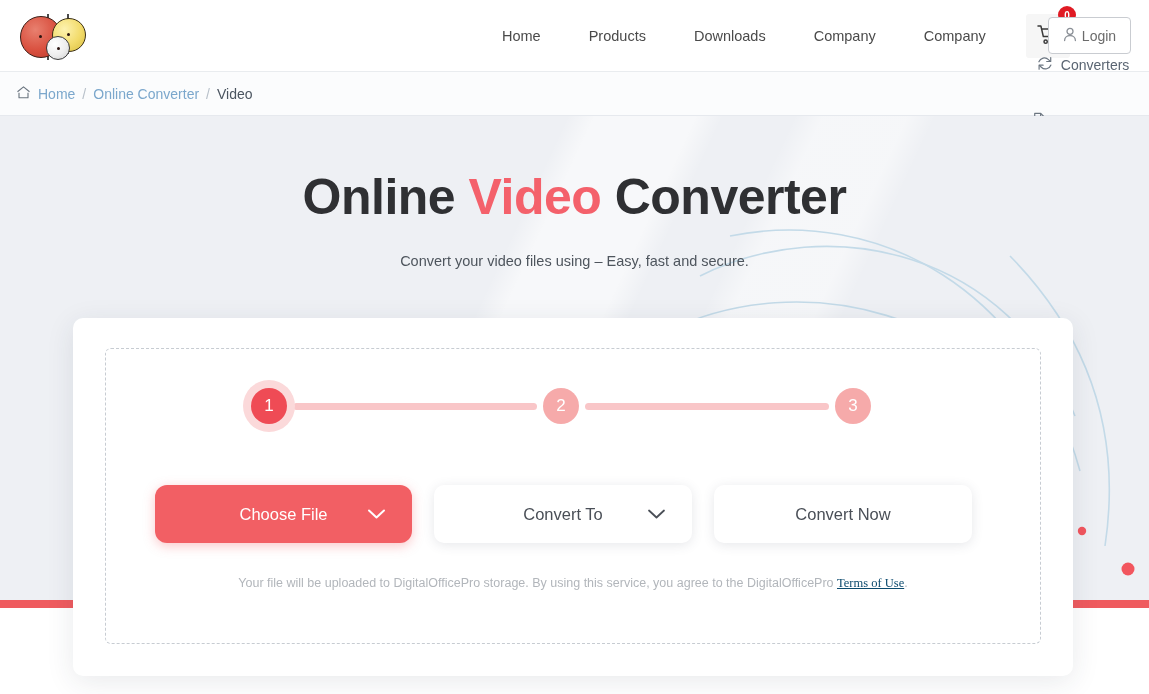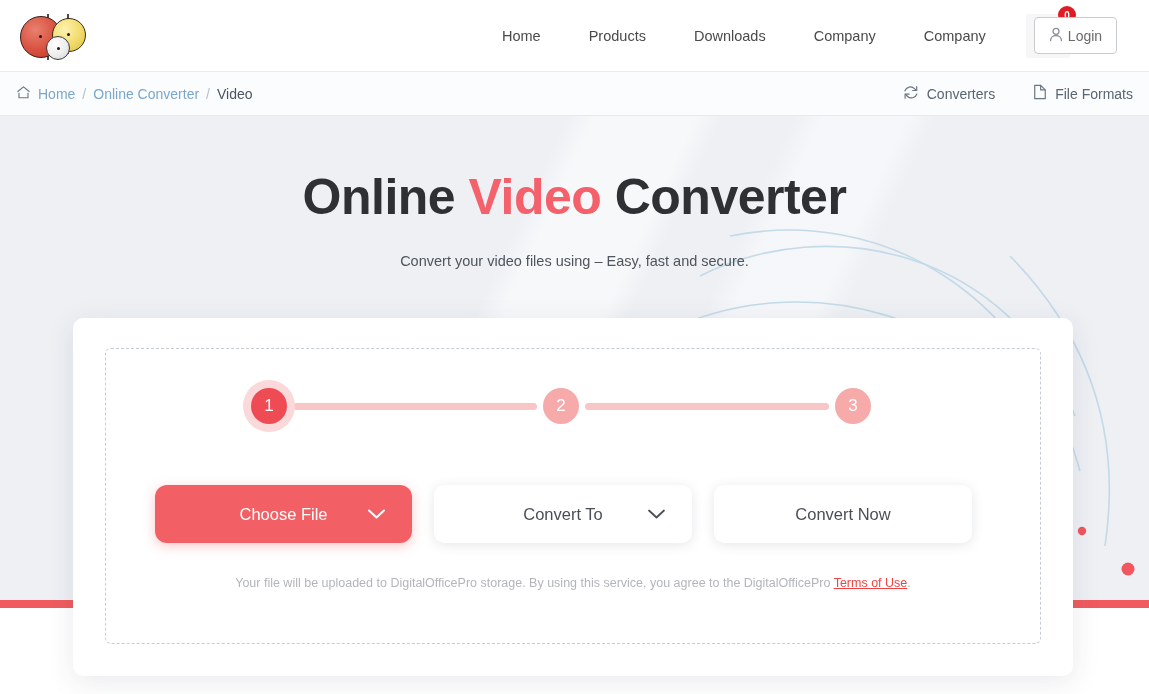--- a/index.html
+++ b/index.html
@@ -75,21 +75,21 @@
     cursor: pointer;
   }
   .cart-badge {
     position: absolute; top: -8px; right: -6px;
     width: 18px; height: 18px; border-radius: 50%;
     background: #e01b24; color: #fff;
     font-size: 10px; font-weight: 700;
     display: flex; align-items: center; justify-content: center;
   }
   .login-btn {
-    position: absolute; right: 32px; top: 17px;
+    position: absolute; right: 18px; top: 17px;
     width: 83px; height: 37px;
     border: 1px solid #c9ccd1; border-radius: 4px;
     background: #fff; color: #6b6b6b; font-size: 14px;
     display: flex; align-items: center; justify-content: center; gap: 5px;
     cursor: pointer;
   }
 
   
   .crumbbar {
     position: absolute; top: 72px; left: 0;
@@ -102,21 +102,21 @@
     position: absolute; left: 16px;
     display: flex; align-items: center; gap: 7px;
     font-size: 14px; color: #5a6572;
   }
   .crumb-link { color: #7ba7cc; text-decoration: none; cursor: pointer; }
   .crumb-sep { color: #b8c0ca; }
   .crumb-current { color: #4b5560; }
   .crumb-actions {
     position: absolute; right: 16px;
     display: flex; align-items: center; gap: 38px;
-    font-size: 14px; color: #5a6572;
+    font-size: 14px; color: #5a6572; flex-direction: column;
   }
   .crumb-action { display: flex; align-items: center; gap: 8px; cursor: pointer; }
 
   
   .hero {
     position: absolute; top: 116px; left: 0;
     width: 1149px; height: 578px;
     background:
       linear-gradient(115deg,
         rgba(255,255,255,0) 0%, rgba(255,255,255,0) 40%,
@@ -199,21 +199,21 @@
   .btn-plain {
     width: 258px; background: #ffffff; color: #4a4f57;
     box-shadow: 0 2px 12px rgba(60,70,90,0.13);
   }
   .btn .chev { position: absolute; right: 26px; display: flex; align-items: center; }
 
   .note {
     position: absolute; top: 258px; left: 0; width: 1000px;
     text-align: center; font-size: 12.5px; color: #b2b6bb;
   }
-  .note .tou { color: #ef4444; text-decoration: underline; cursor: pointer; }
+  .note .tou { color: #0c4a6e; text-decoration: underline; cursor: pointer; font-family: Liberation Serif, serif; }
 </style>
 </head>
 <body>
 
 <div id="page">
 
   <div class="header">
 
     <div class="logo-wrap">
       <div class="logo-mark">

